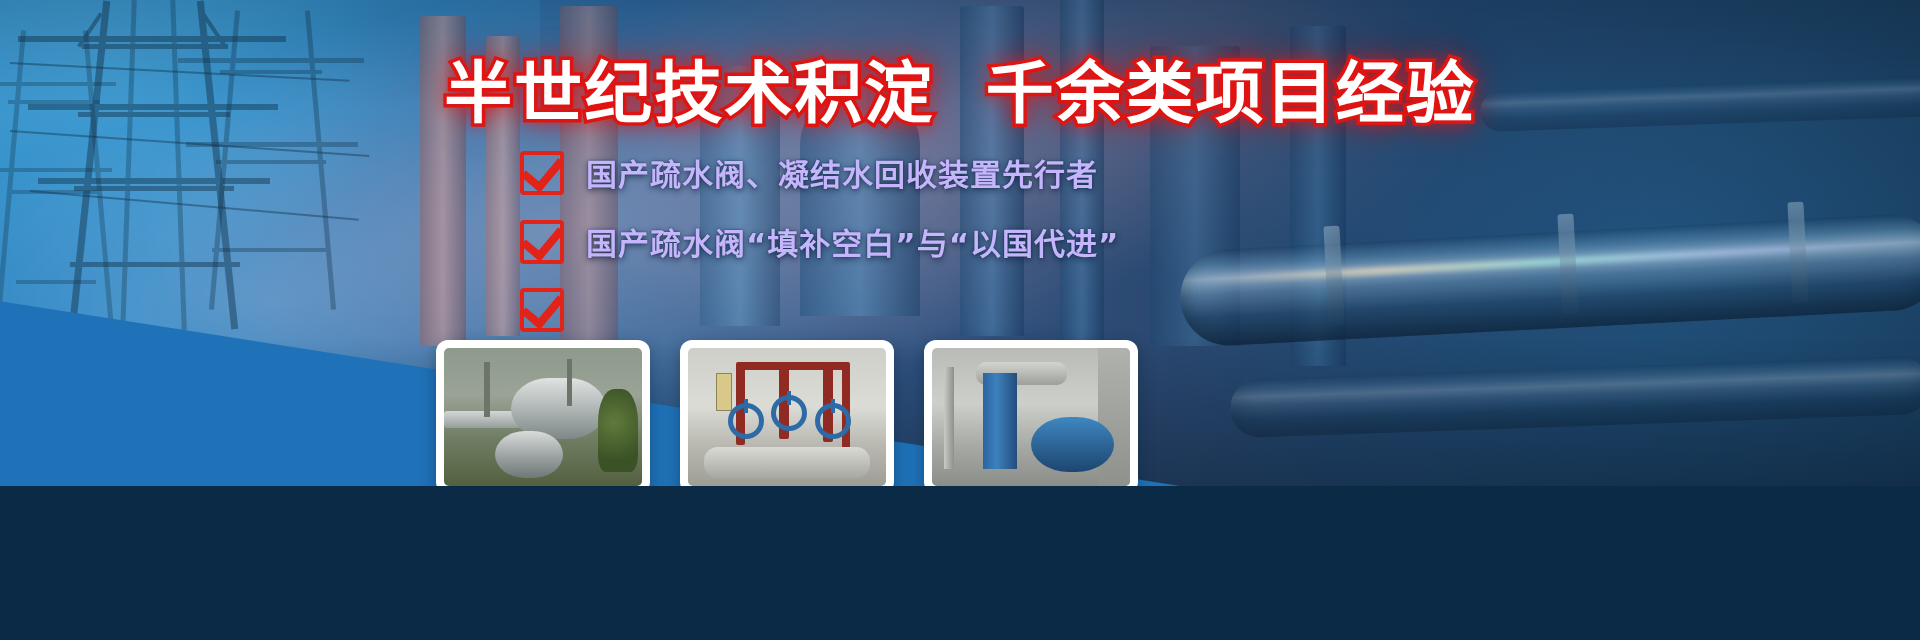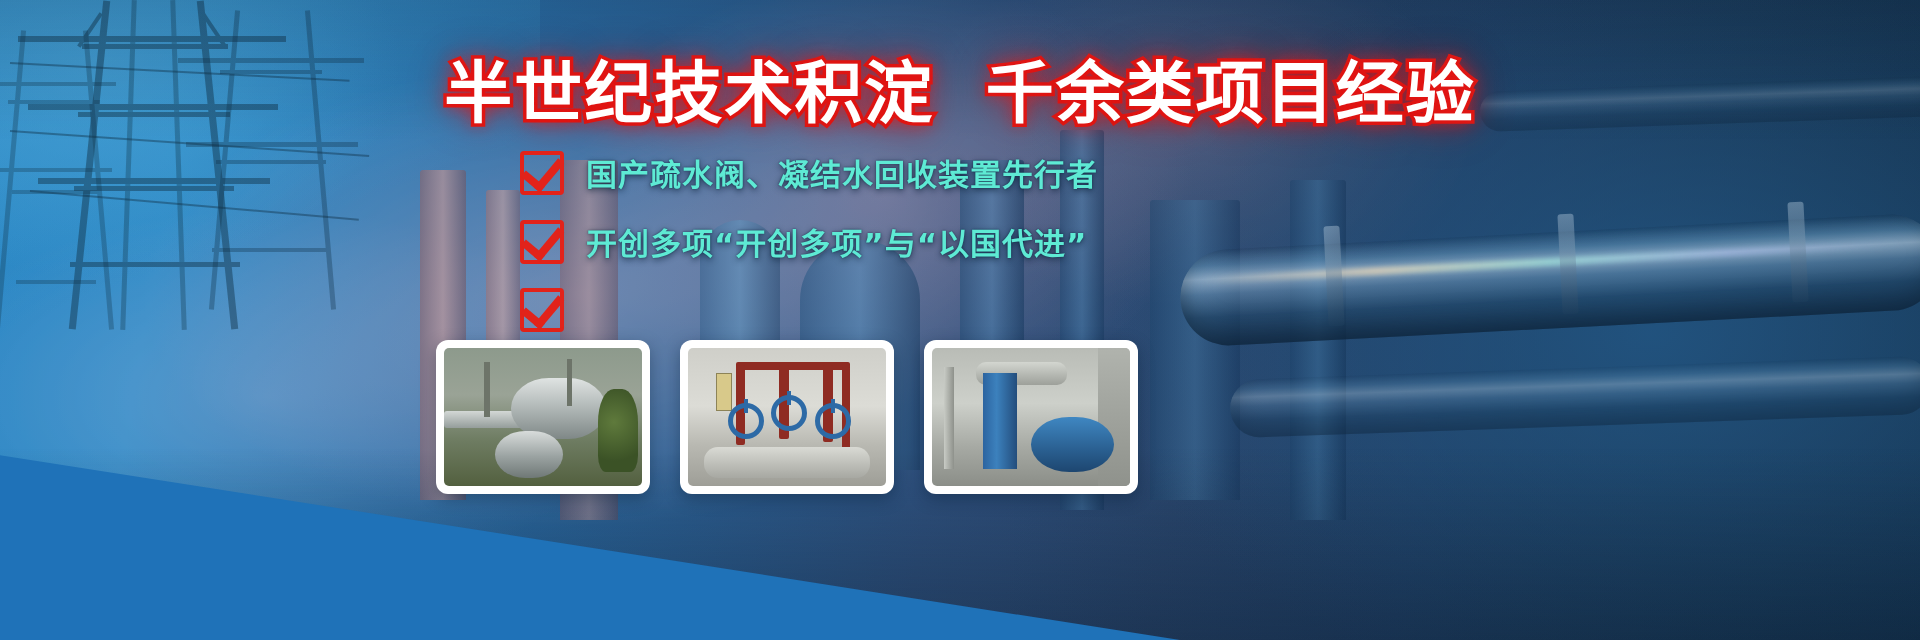--- a/index.html
+++ b/index.html
@@ -1,21 +1,21 @@
 <!DOCTYPE html>
 <html lang="zh-CN"><head>
 <meta charset="utf-8">
 <title>Banner</title>
 <style>
   html,body{margin:0;padding:0;background:#0a2a45;}
   body{font-family:"Liberation Sans","DejaVu Sans",sans-serif;}
 
   .banner{
     position:relative;
-    width:1920px;height:640px;
+    width:1920px;height:486px;
     overflow:hidden;
     background:#1b5f91;
   }
 
   
   .bg-base{
     position:absolute;inset:0;
     background:
       linear-gradient(100deg,
         #2a86c4 0%, #2f8ac6 10%, #2a6fa8 24%,
@@ -139,21 +139,21 @@
   .check-box::after{
     content:"";
     position:absolute;
     left:6px;top:-4px;
     width:17px;height:30px;
     border-right:8px solid #e2231a;
     border-bottom:8px solid #e2231a;
     transform:rotate(40deg);
   }
   .bullet-text{
-    color:#5eead4;
+    color:#c4b5fd;
     font-size:31px;
     font-weight:bold;
     letter-spacing:1px;
     white-space:nowrap;
     text-shadow:0 2px 6px rgba(8,30,52,.75), 0 0 2px rgba(8,30,52,.6);
     font-family:"DejaVu Sans","Liberation Sans",sans-serif;
   }
 
   
   .cards{
@@ -323,21 +323,21 @@
 
     <div class="bullets">
 
       <div class="bullet">
         <span class="check-box"></span>
         <span class="bullet-text">国产疏水阀、凝结水回收装置先行者</span>
       </div>
 
       <div class="bullet">
         <span class="check-box"></span>
-        <span class="bullet-text">开创多项“开创多项”与“以国代进”</span>
+        <span class="bullet-text">国产疏水阀“填补空白”与“以国代进”</span>
       </div>
 
       <div class="bullet">
         <span class="check-box"></span>
       </div>
 
     </div>
 
     <div class="cards">
 

